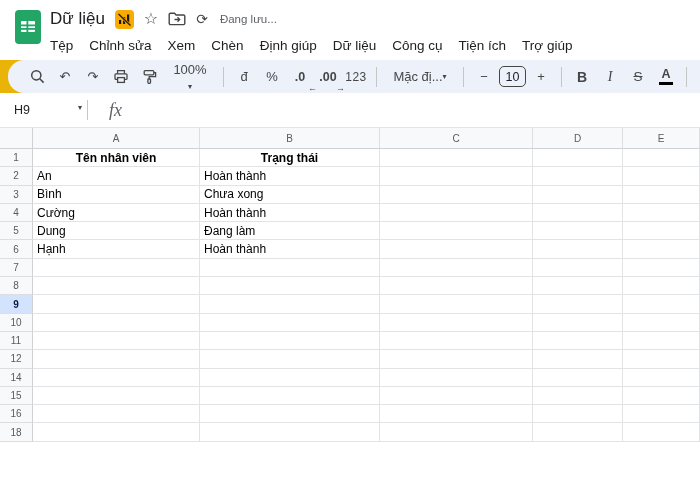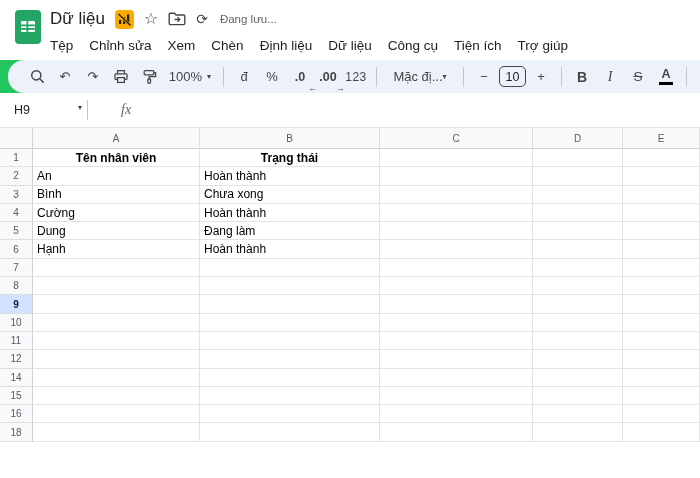--- a/index.html
+++ b/index.html
@@ -1,18 +1,18 @@
 <!DOCTYPE html>
 <html><head>
 <meta charset="utf-8">
 <style>
   * { margin:0; padding:0; box-sizing:border-box; }
   html,body { width:700px; height:478px; overflow:hidden; background:#fff;
     font-family:"Liberation Sans", sans-serif; color:#202124; }
-  .app { position:relative; width:700px; height:478px; background:#22c55e; }
+  .app { position:relative; width:700px; height:478px; background:#eab308; }
 
   
   .topbar { position:absolute; top:0; left:0; width:700px; height:60px; background:#fff; }
   .logo { position:absolute; left:15px; top:10px; width:26px; height:34px; }
   .topbar-text { position:absolute; left:50px; top:6px; }
   .title-row { display:flex; align-items:center; height:26px; gap:10px; }
   .doc-title { font-size:17px; color:#202124; }
   .badge-yellow { width:19px; height:19px; border-radius:4px; background:#f9ab00;
     display:flex; align-items:center; justify-content:center; }
   .tb-icon { color:#444746; font-size:15px; line-height:1; display:flex; align-items:center; cursor:pointer; }
@@ -22,41 +22,41 @@
   .menubar { display:flex; height:26px; align-items:center; margin-left:-8px; }
   .menu-item { font-size:13.5px; color:#202124; padding:3px 8px; border-radius:4px; cursor:pointer; }
 
   
   .toolbar-wrap { position:absolute; top:60px; left:0; width:700px; height:33px; overflow:hidden; }
   .toolbar { position:absolute; left:8px; top:0; width:712px; height:33px; background:#edf2fa;
     border-radius:16px; display:flex; align-items:center; padding-left:16px; gap:2px; }
   .tool { min-width:26px; height:24px; display:flex; align-items:center; justify-content:center;
     color:#444746; font-size:13px; border-radius:4px; cursor:pointer; padding:0 3px; }
   .divider { width:1px; height:20px; background:#c4c7c5; margin:0 5px; flex:none; }
-  .zoom-tool { gap:5px; min-width:52px; }
+  .zoom-tool { gap:5px; min-width:52px;flex-direction:column; }
   .caret { font-size:8px; color:#444746; }
   .dec { position:relative; font-size:12.5px; font-weight:bold; color:#444746; }
   .dec small { position:absolute; bottom:-4px; right:-4px; font-size:9px; font-weight:normal; }
   .t123 { font-size:12px; letter-spacing:0.5px; }
   .font-name { min-width:72px; font-size:13px; padding:0 6px; }
   .size-box { width:30px; height:21px; border:1.5px solid #444746; border-radius:5px;
     display:flex; align-items:center; justify-content:center; font-size:12.5px; color:#202124; }
   .b-bold { font-weight:700; font-size:14px; }
   .b-italic { font-style:italic; font-size:14px; font-family:"Liberation Serif", serif; }
   .b-strike { font-size:13.5px; text-decoration:line-through; }
   .b-color { flex-direction:column; gap:1px; font-size:12.5px; font-weight:700; line-height:1; }
   .b-color .bar { width:14px; height:3px; background:#000; }
 
   
   .formula-row { position:absolute; top:93px; left:0; width:700px; height:35px; background:#fff;
     display:flex; align-items:center; border-bottom:1px solid #e3e5e8; }
   .namebox { display:flex; width:82px; padding-left:14px; cursor:pointer; }
   .nameref { font-size:12.5px; color:#202124; flex:1; }
-  .fx { font-style:italic; color:#5f6368; font-size:14px; font-family:"Liberation Serif", serif;
-    margin-left:28px; }
+  .fx { font-style:italic; color:#5f6368; font-size:18px; font-family:"Liberation Serif", serif;
+    margin-left:16px; }
 
   
   .grid { position:absolute; top:128px; left:0; width:700px; height:350px; overflow:hidden;
     background:#fff; }
   .hdr-row { display:grid; grid-template-columns:33px 167px 180px 153px 90px 1fr; height:21px; }
   .corner { background:#f8f9fa; border-right:1px solid #cfd1d4; border-bottom:1px solid #cfd1d4; }
   .colhdr { background:#f8f9fa; border-right:1px solid #dcdee0; border-bottom:1px solid #cfd1d4;
     display:flex; align-items:center; justify-content:center; font-size:10px; color:#575b5f; cursor:pointer; }
   .grid-row { display:grid; grid-template-columns:33px 167px 180px 153px 90px 1fr; height:18.3px; }
   .rownum { background:#f8f9fa; border-right:1px solid #cfd1d4; border-bottom:1px solid #dcdee0;
@@ -104,21 +104,21 @@
           </svg>
         </span>
         <span class="tb-icon sync">⟳</span>
         <span class="saving">Đang lưu...</span>
       </div>
       <nav class="menubar">
         <span class="menu-item">Tệp</span>
         <span class="menu-item">Chỉnh sửa</span>
         <span class="menu-item">Xem</span>
         <span class="menu-item">Chèn</span>
-        <span class="menu-item">Định liệu</span>
+        <span class="menu-item">Định giúp</span>
         <span class="menu-item">Dữ liệu</span>
         <span class="menu-item">Công cụ</span>
         <span class="menu-item">Tiện ích</span>
         <span class="menu-item">Trợ giúp</span>
       </nav>
     </div>
   </header>
 
   <div class="toolbar-wrap">
     <div class="toolbar">

